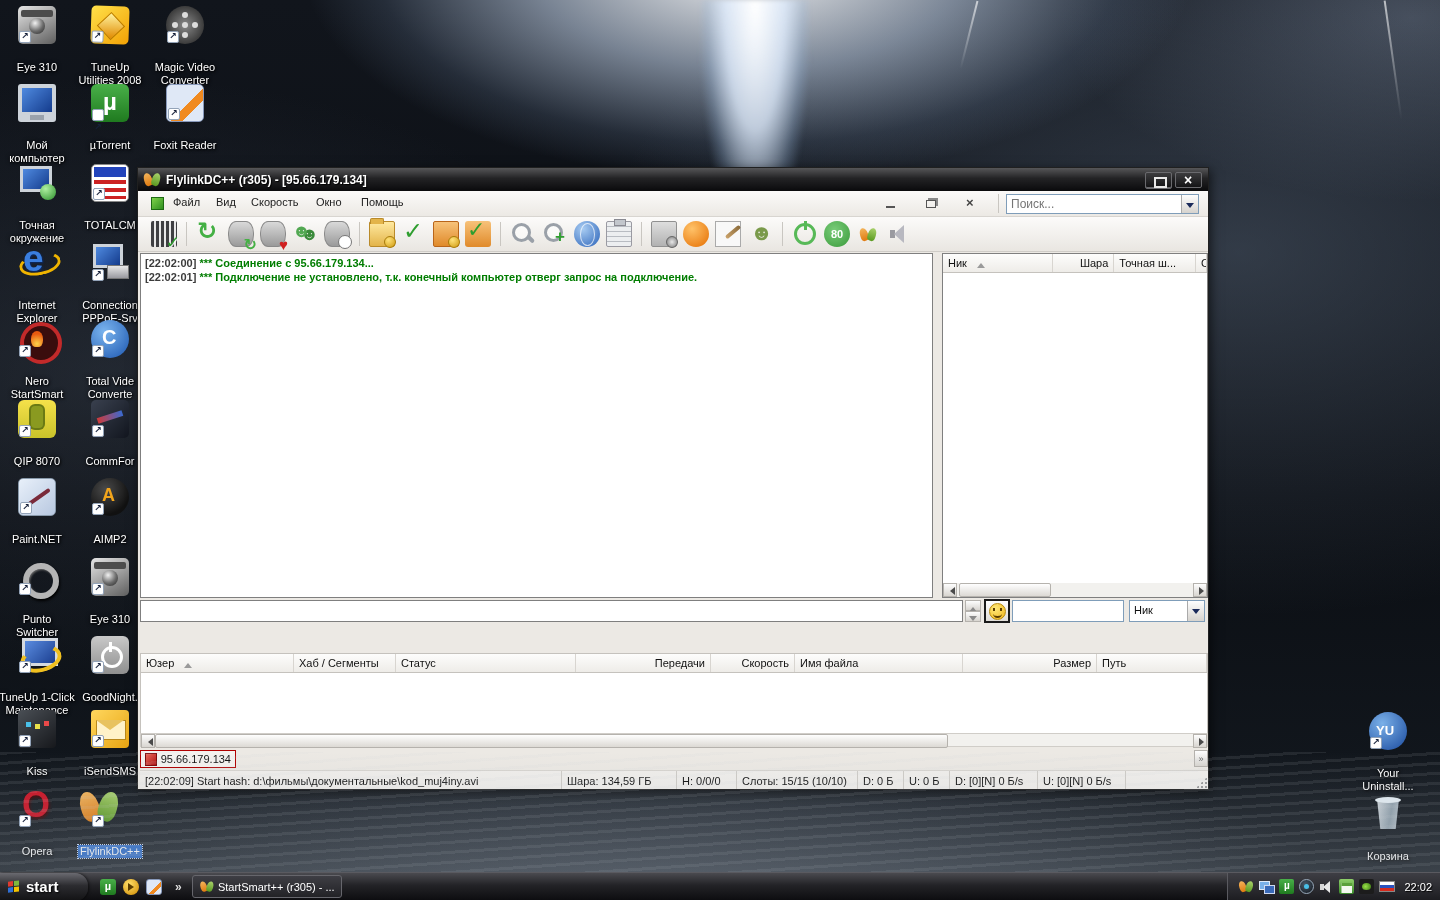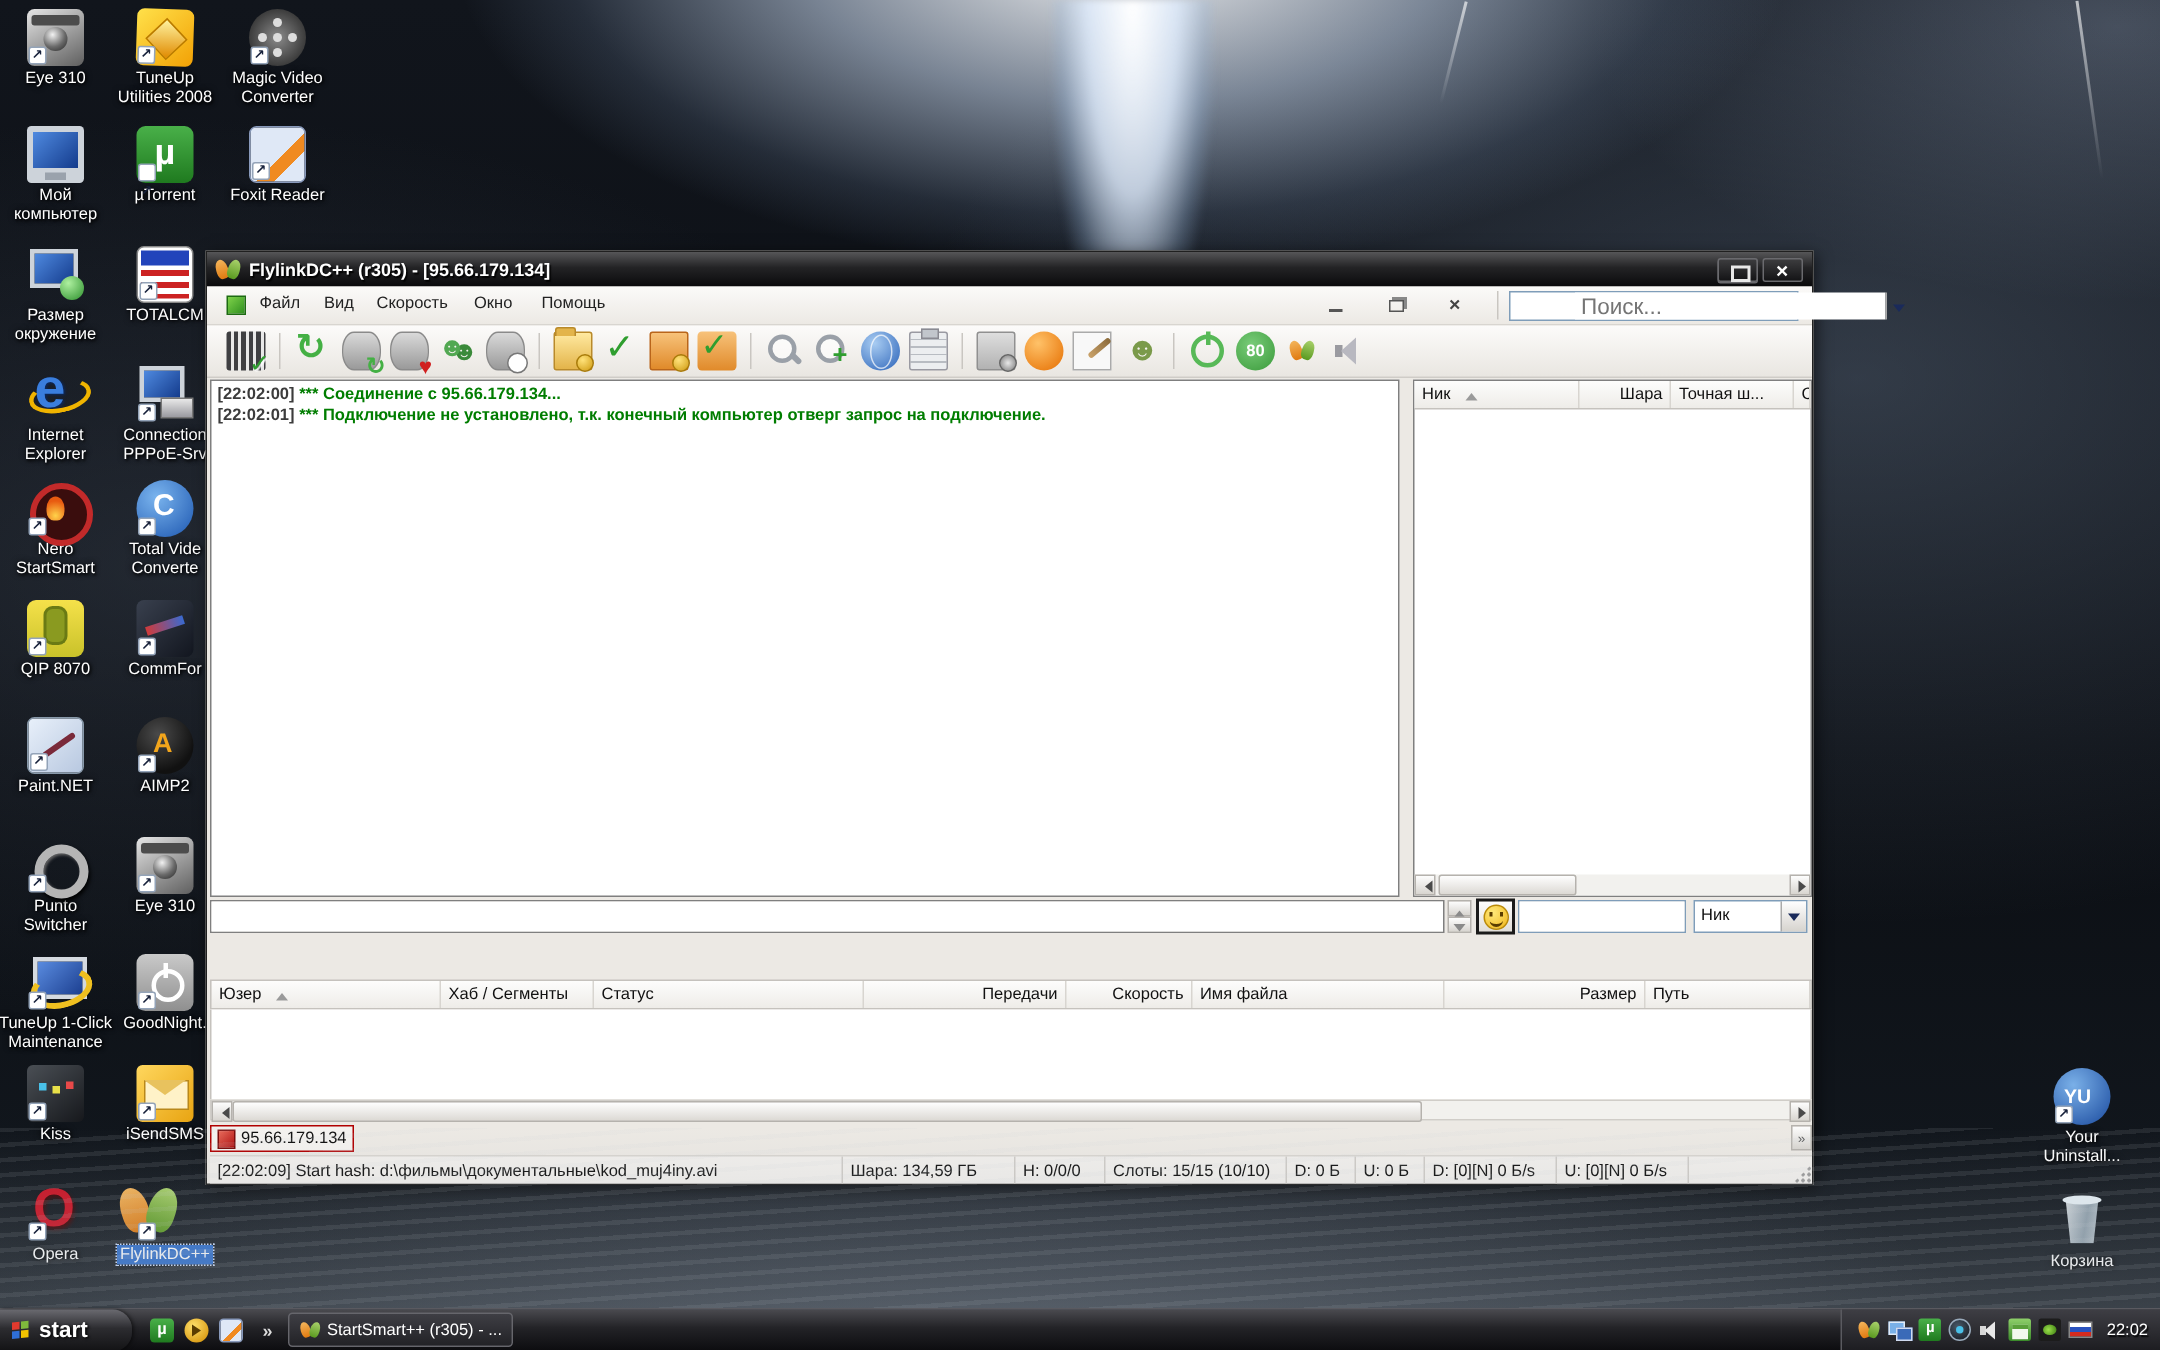--- a/index.html
+++ b/index.html
@@ -17,21 +17,21 @@
       background:linear-gradient(to top, rgba(150,160,170,.30), transparent),
       repeating-linear-gradient(176deg, rgba(205,210,215,.10) 0 3px, transparent 3px 10px);}
   .beam{position:absolute;left:700px;top:0;width:110px;height:240px;pointer-events:none;
       background:radial-gradient(ellipse at 50% 0%, #fff, rgba(225,238,255,.8) 38%, rgba(160,190,225,.28) 62%, transparent 74%);
       filter:blur(2px);}
   .bolt{position:absolute;width:2px;background:linear-gradient(#fff,rgba(255,255,255,0));opacity:.65;pointer-events:none;}
 
   
   .dcell{position:absolute;width:72px;display:flex;flex-direction:column;align-items:center;cursor:default;}
   .dicon{width:38px;height:38px;position:relative;border-radius:5px;flex:0 0 auto;}
-  .dlabel{margin-top:2px;color:#fff;font-size:11px;line-height:13px;text-align:center;
+  .dlabel{margin-top:17px;color:#fff;font-size:11px;line-height:13px;text-align:center;
       text-shadow:1px 1px 2px #000,0 0 4px #000;max-width:84px;}
   .dlabel.sel{background:#2f6fcd;outline:1px dotted #cfe0ff;text-shadow:none;padding:0 2px;}
   .sc{position:absolute;left:1px;bottom:1px;width:12px;height:12px;background:#fff;border:1px solid #93a3b8;border-radius:2px;z-index:3;}
   .sc::after{content:"\2197";position:absolute;left:1px;top:-1px;font-size:9px;color:#16203a;font-weight:bold;}
   .flat{border-radius:0;background:none;}
   
   .i-camera{background:linear-gradient(150deg,#e6e6e6,#9a9a9a 55%,#5f5f5f);}
   .i-camera::before{content:"";position:absolute;left:3px;top:4px;right:3px;height:7px;background:#4c4c4c;border-radius:2px;}
   .i-camera::after{content:"";position:absolute;left:11px;top:12px;width:16px;height:16px;border-radius:50%;background:radial-gradient(circle at 38% 32%,#f2f2f2,#6a6a6a 55%,#222);}
   .i-tuneup{background:linear-gradient(135deg,#ffe14a,#f2a105);transform:rotate(2deg);}
@@ -107,21 +107,21 @@
   .cube{position:absolute;width:13px;height:13px;}
   .cube::before{content:"";position:absolute;inset:0;background:linear-gradient(135deg,#7ed24a,#2f8f1f);border:1px solid #1d6a12;}
   .cube.red::before{background:linear-gradient(135deg,#e86a5a,#b01010);border-color:#7a0a0a;}
   .mi{position:absolute;top:5px;color:#222;}
   .mdibtn{position:absolute;top:6px;width:16px;height:13px;position:absolute;}
   .mdibtn.mn::after{content:"";position:absolute;left:3px;bottom:2px;width:9px;height:2px;background:#555;}
   .mdibtn.rs::after{content:"";position:absolute;left:3px;top:3px;width:8px;height:6px;border:1px solid #555;box-shadow:2px -2px 0 -0px #888;}
   .mdibtn.cl::after{content:"\00d7";position:absolute;left:3px;top:-2px;color:#444;font-size:13px;font-weight:bold;}
   .msep{position:absolute;top:3px;width:1px;height:19px;background:#c9c6c1;}
   .searchbox{position:absolute;right:9px;top:3px;width:193px;height:20px;border:1px solid #7f9db9;background:#fff;display:flex;}
-  .searchbox input{flex:1;border:0;outline:0;padding:2px 4px;font-size:15px;font-family:inherit;color:#333;margin-left:43px;}
+  .searchbox input{flex:1;border:0;outline:0;padding:2px 4px;font-size:12px;font-family:inherit;color:#333;}
   .cbtn{width:17px;background:linear-gradient(#fefefe,#d6d3ce);border-left:1px solid #aaa;position:relative;}
   .cbtn::after{content:"";position:absolute;left:4px;top:8px;border:4px solid transparent;border-top:5px solid #1a2a5a;}
   .toolbar{position:absolute;left:0;top:49px;right:0;height:35px;background:linear-gradient(#fcfbfa,#e9e6e1);
       border-bottom:1px solid #cfccc7;display:flex;align-items:center;padding-left:10px;}
   .ti{width:26px;height:26px;margin:0 3px;position:relative;flex:0 0 auto;}
   .tsep{width:1px;height:24px;background:#c9c6c1;margin:0 6px;flex:0 0 auto;}
   .t-hash{background:repeating-linear-gradient(90deg,#3f3f42 0 3px,#e8e8e8 3px 5px);border-radius:2px;}
   .t-hash::after,.chk::after{content:"\2713";position:absolute;right:-3px;bottom:-6px;color:#2f9e2f;font-weight:bold;font-size:17px;text-shadow:1px 1px 1px #fff;}
   .t-refresh::after{content:"\21bb";position:absolute;left:1px;top:-4px;font-size:24px;font-weight:bold;color:#44b044;}
   .cyl{background:linear-gradient(#d9d9d9,#9a9a9a);border-radius:8px/12px;border:1px solid #8a8a8a;}
@@ -274,21 +274,21 @@
     <div class="dlabel">µTorrent</div>
   </div>
   <div class="dcell" style="left:149px;top:84px">
     <div class="dicon q-fox">
         <span class="sc"></span>
       </div>
     <div class="dlabel">Foxit Reader</div>
   </div>
   <div class="dcell" style="left:1px;top:164px">
     <div class="dicon flat i-net"></div>
-    <div class="dlabel">Размер окружение</div>
+    <div class="dlabel">Точная окружение</div>
   </div>
   <div class="dcell" style="left:74px;top:164px">
     <div class="dicon i-totalcm">
         <span class="sc"></span>
       </div>
     <div class="dlabel">TOTALCM</div>
   </div>
   <div class="dcell" style="left:1px;top:244px">
     <div class="dicon flat i-ie"></div>
     <div class="dlabel">Internet Explorer</div>

